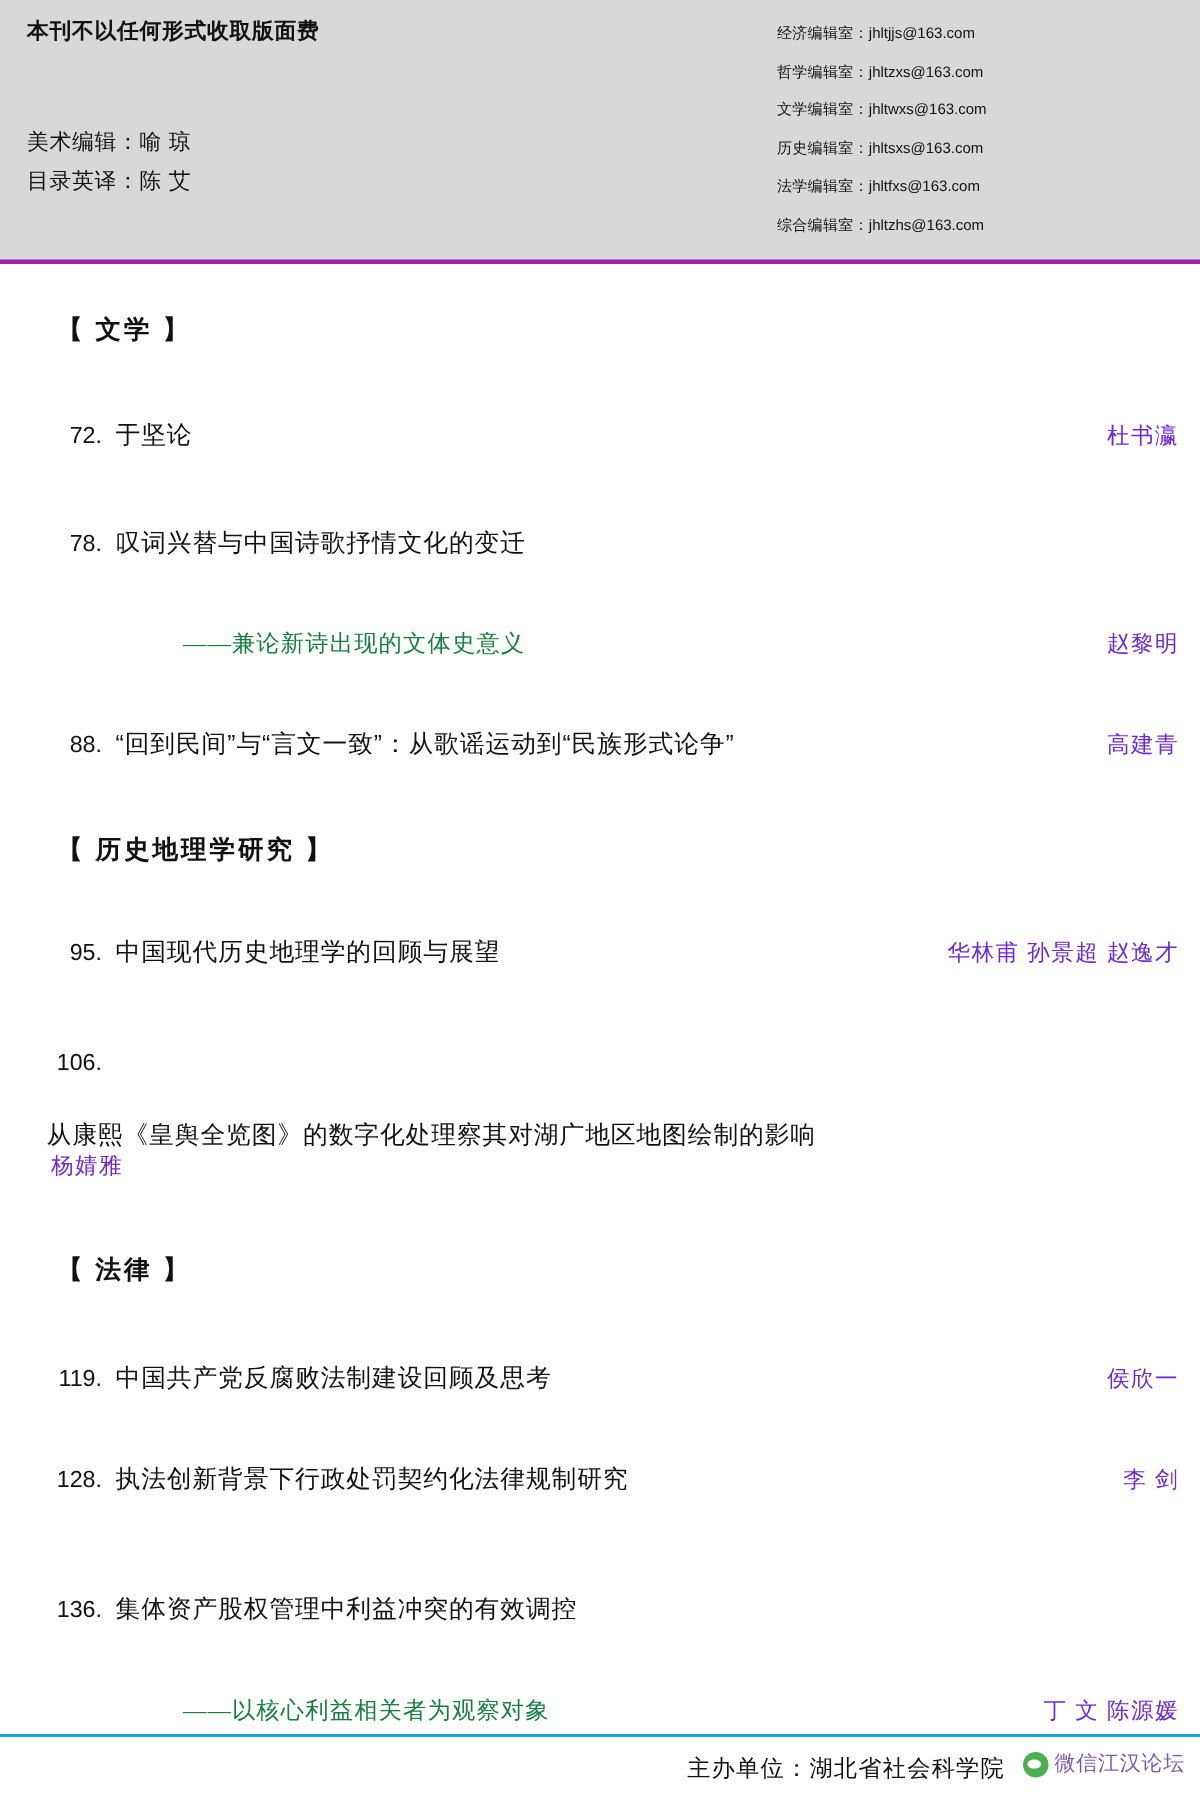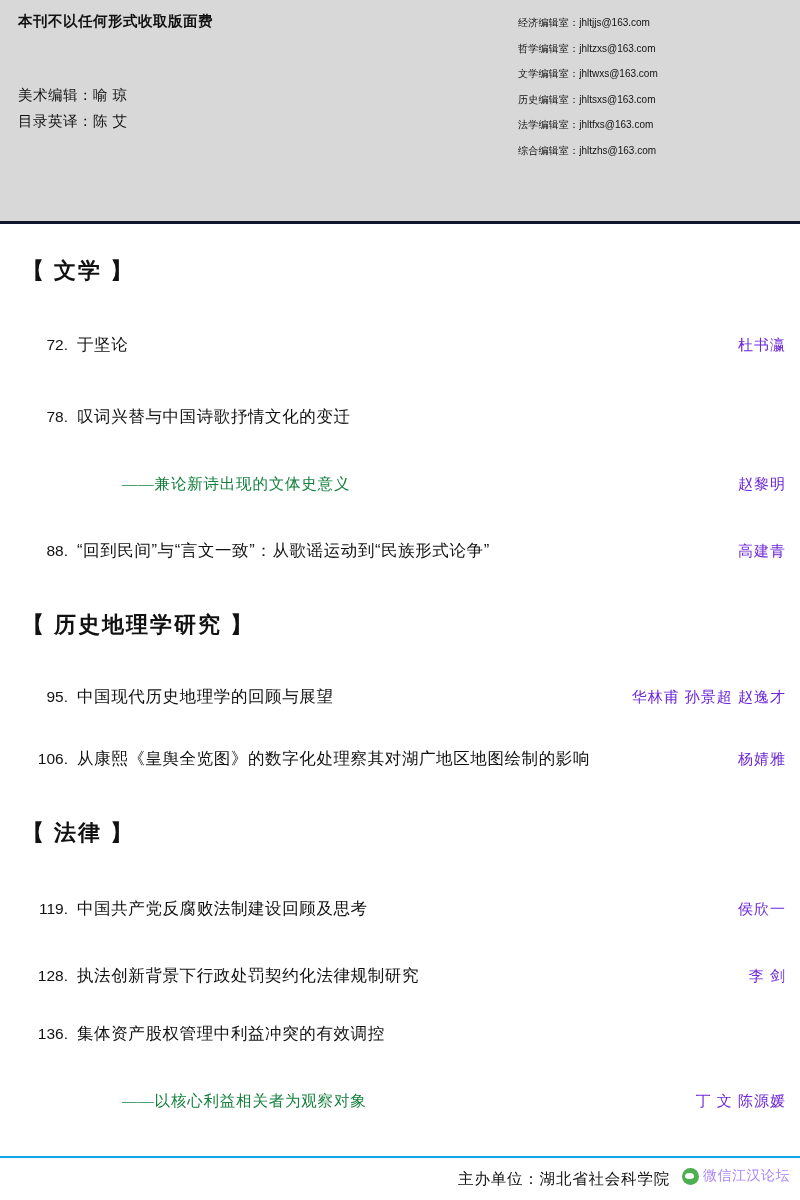--- a/index.html
+++ b/index.html
@@ -10,23 +10,23 @@
     background: #ffffff;
     font-family: "Liberation Serif", "DejaVu Serif", serif;
     color: #1a1a1a;
     position: relative;
     overflow: hidden;
   }
 
   
   .masthead {
     position: relative;
-    height: 224px;
+    height: 176px;
     background: #d8d8d8;
-    border-bottom: 3px solid #0f172a;
+    border-bottom: 3px solid #a21caf;
   }
   .masthead-left {
     position: absolute;
     left: 18px;
     top: 8px;
     width: 380px;
   }
   .ml-line {
     font-size: 14.5px;
     font-family: "Liberation Sans", sans-serif;
@@ -54,26 +54,26 @@
   .mr-row .lbl { letter-spacing: 0.2px; }
   .mr-row .mail { font-family: "Liberation Sans", sans-serif; }
 
   
   .toc {
     position: relative;
     padding: 0 14px 0 14px;
   }
 
   .section-head {
-    font-size: 22px;
+    font-size: 17px;
     font-weight: 700;
     font-family: "Liberation Sans", sans-serif;
     letter-spacing: 2px;
     color: #111;
-    margin: 0;
+    margin: 16px;
     padding: 0 0 0 8px;
   }
   .sh-wrap { position: relative; }
 
   .entry {
     display: flex;
     align-items: baseline;
     padding-left: 8px;
   }
   .num {
@@ -159,21 +159,21 @@
     content: "";
     position: absolute;
     left: 3px; top: 5px;
     width: 9px; height: 6px;
     background: #fff;
     border-radius: 50% 50% 45% 45%;
   }
   .wechat-text {
     font-size: 14px;
     font-family: Liberation Mono, monospace;
-    color: #8b5cf6;
+    color: #4c1d95;
     letter-spacing: 0.5px;
     opacity: 0.75;
   }
 </style>
 </head>
 <body>
 
 <div class="masthead">
 
   <div class="masthead-left">
@@ -236,21 +236,21 @@
   <div class="sh-wrap" style="margin-top:48px;">
     <div class="section-head">【 历史地理学研究 】</div>
   </div>
 
   <div class="entry" style="margin-top:46px;">
     <div class="num">95.</div>
     <div class="title">中国现代历史地理学的回顾与展望</div>
     <div class="authors">华林甫   孙景超   赵逸才</div>
   </div>
 
-  <div class="entry" style="margin-top:40px;">
+  <div class="entry" style="margin-top:54px;flex-direction:column;">
     <div class="num">106.</div>
     <div class="title">从康熙《皇舆全览图》的数字化处理察其对湖广地区地图绘制的影响</div>
     <div class="authors">杨婧雅</div>
   </div>
 
   <div class="sh-wrap" style="margin-top:48px;">
     <div class="section-head">【 法律 】</div>
   </div>
 
   <div class="entry" style="margin-top:50px;">
@@ -258,21 +258,21 @@
     <div class="title">中国共产党反腐败法制建设回顾及思考</div>
     <div class="authors">侯欣一</div>
   </div>
 
   <div class="entry" style="margin-top:45px;">
     <div class="num">128.</div>
     <div class="title">执法创新背景下行政处罚契约化法律规制研究</div>
     <div class="authors">李    剑</div>
   </div>
 
-  <div class="entry" style="margin-top:36px;">
+  <div class="entry" style="margin-top:65px;">
     <div class="num">136.</div>
     <div class="title">集体资产股权管理中利益冲突的有效调控</div>
     <div class="authors"></div>
   </div>
   <div class="subline" style="margin-top:46px;">
     <div class="sub">——以核心利益相关者为观察对象</div>
     <div class="authors">丁    文     陈源媛</div>
   </div>
 
 </div>

